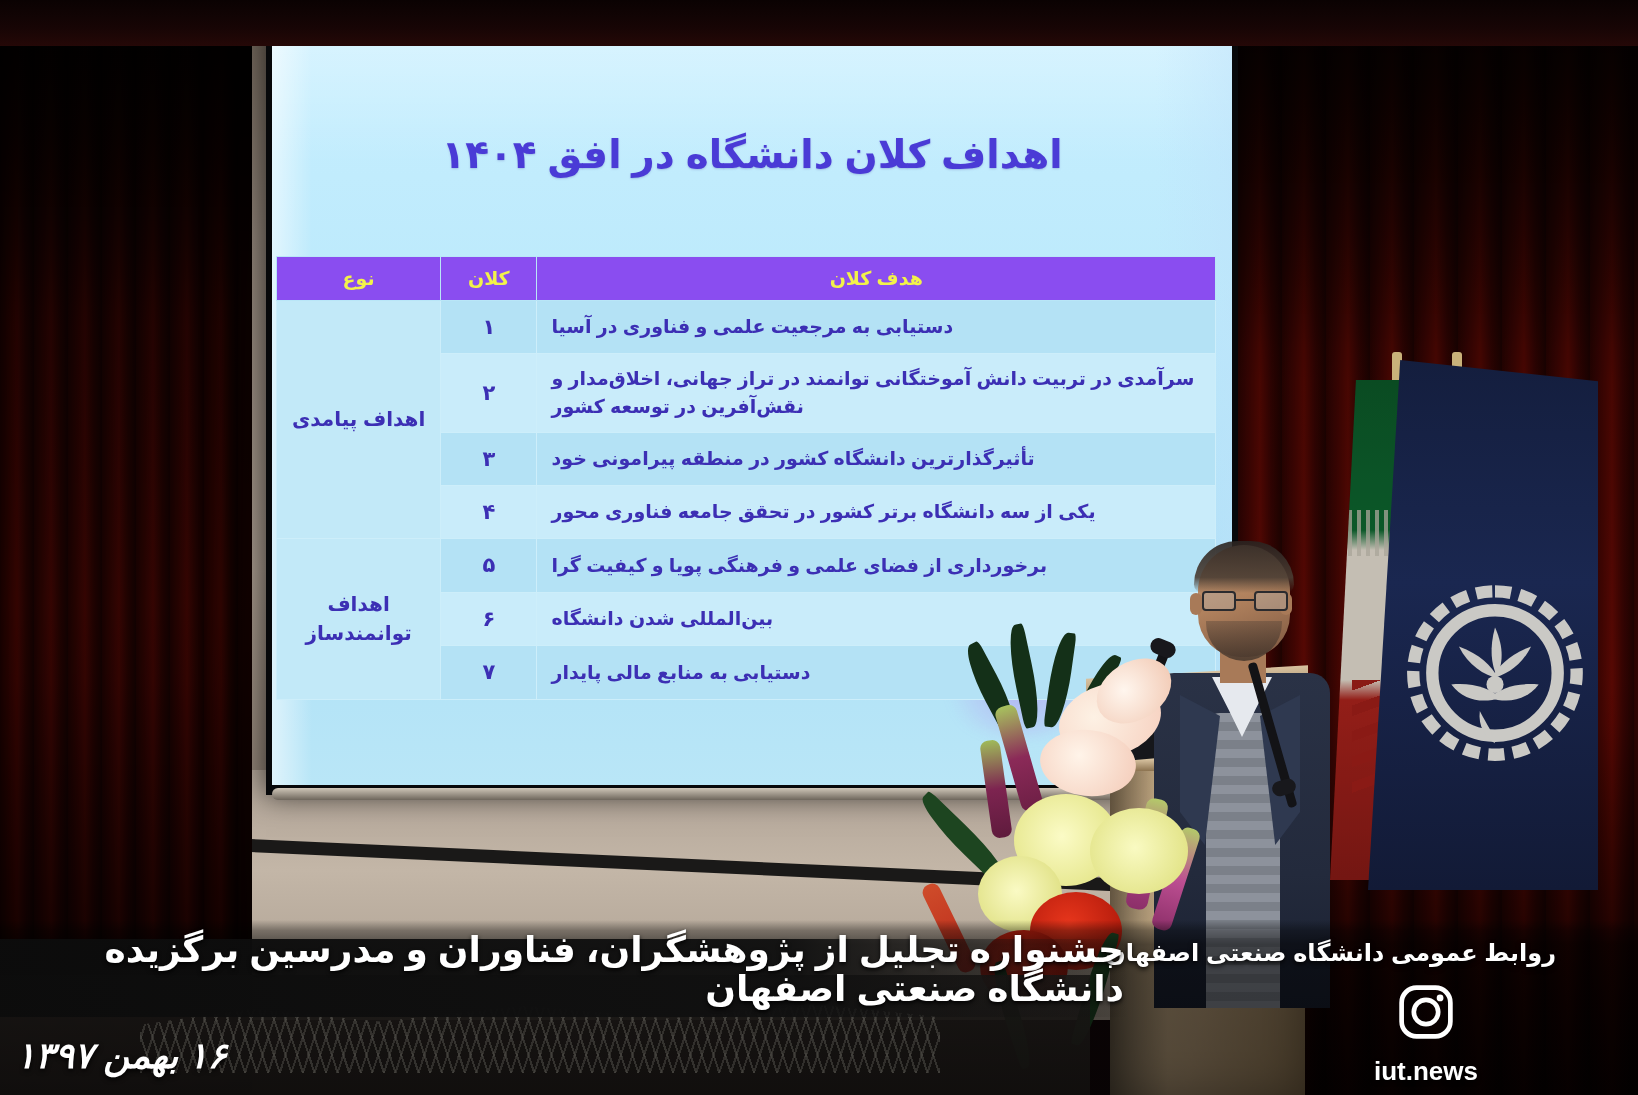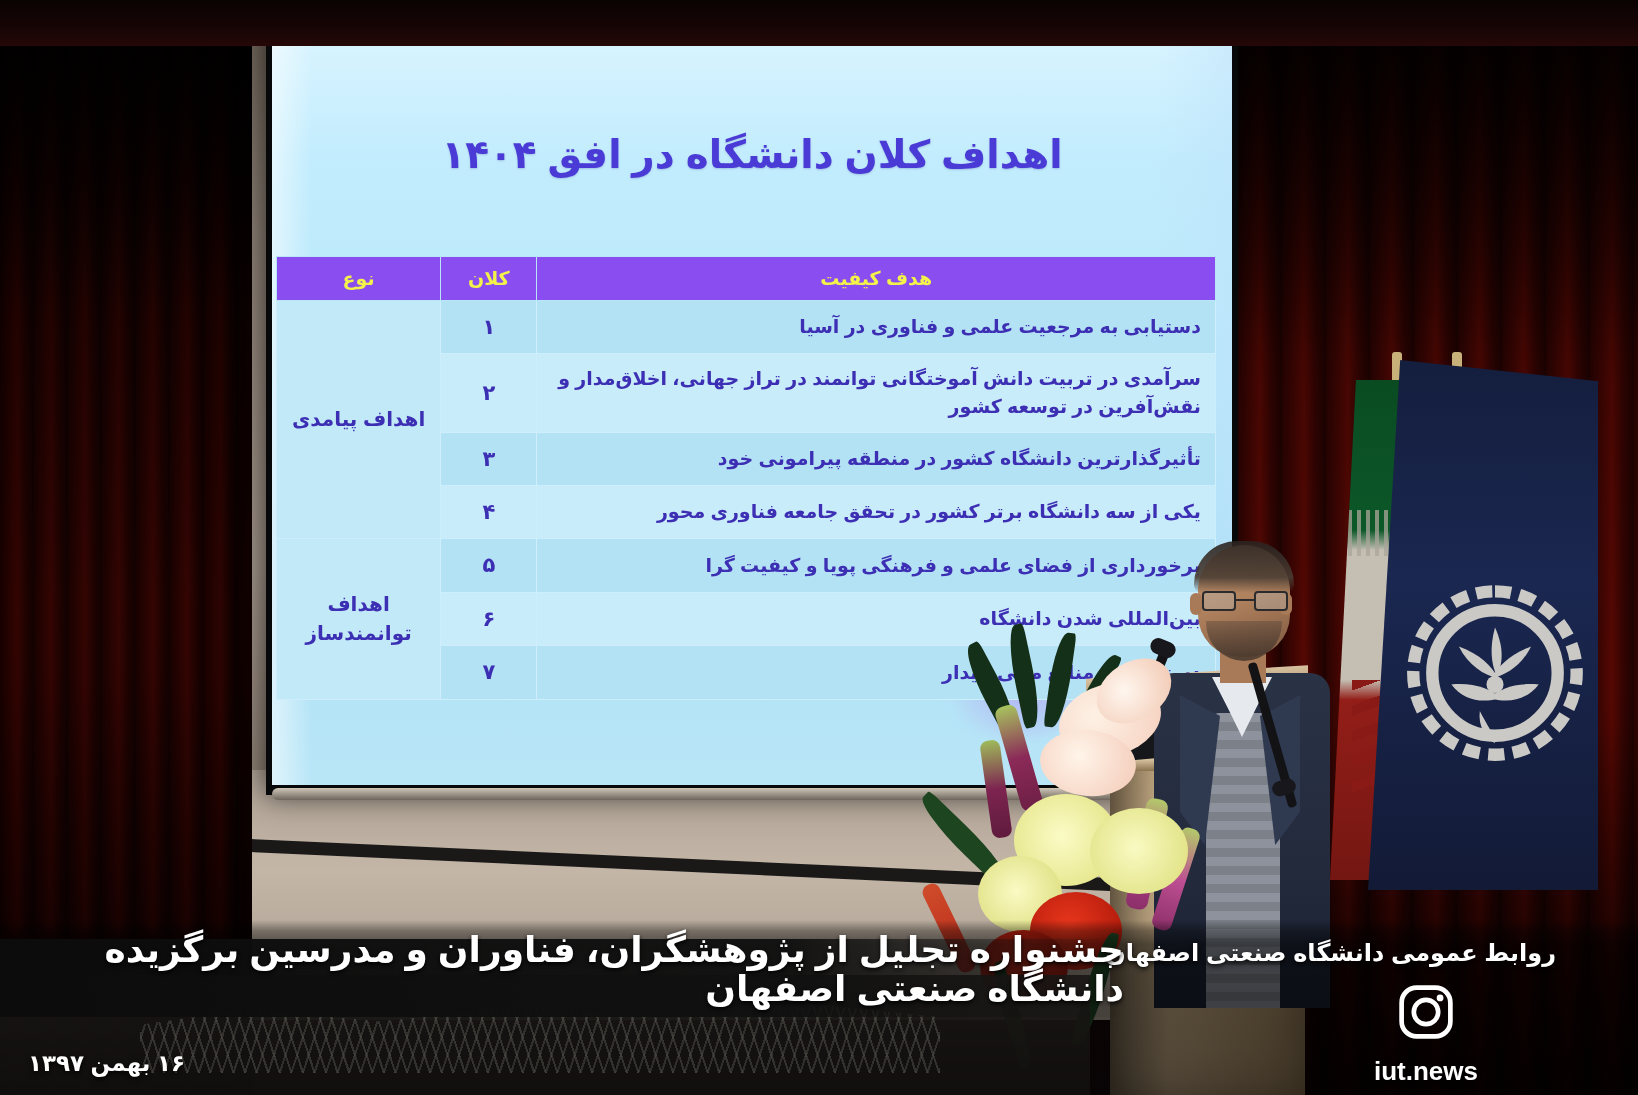--- a/index.html
+++ b/index.html
@@ -117,21 +117,21 @@
   table.goals th.c-goal{width:620px;}
   table.goals th.c-num{width:88px;}
   table.goals th.c-type{width:150px;}
   table.goals td{
     border:1px solid #cdeefa;color:#3c2fb4;font-weight:bold;
     font-size:19px;text-align:center;padding:11px 14px;vertical-align:middle;
     line-height:1.45;
   }
   table.goals tbody tr:nth-child(odd) td{background:#b4e2f5;}
   table.goals tbody tr:nth-child(even) td{background:#c9ecfa;}
-  table.goals td.goal{text-align:right;}
+  table.goals td.goal{text-align:left;}
   table.goals td.num{font-size:21px;}
   table.goals td.type{font-size:20px;line-height:1.45;}
   table.goals tbody tr td.type{background:#c2e9f8;}
 
   
   .podium{
     position:absolute;left:1110px;top:690px;width:195px;height:405px;
     background:linear-gradient(100deg,#b99b72 0%,#cdb38c 26%,#c0a47e 55%,#9b8059 100%);
     box-shadow:inset 0 0 40px rgba(0,0,0,.28);
   }
@@ -252,22 +252,22 @@
     position:absolute;left:0;bottom:78px;width:1130px;height:78px;
     background:linear-gradient(90deg,rgba(12,12,12,.97) 0%,rgba(16,16,16,.95) 70%,rgba(16,16,16,0) 100%);
   }
   .caption-main{
     position:absolute;left:4px;bottom:86px;width:1120px;text-align:right;
     padding-left:24px;color:#fff;font-size:36px;font-weight:bold;direction:rtl;
     text-shadow:0 2px 4px rgba(0,0,0,.95);
     line-height:1.1;
   }
   .caption-date{
-    position:absolute;left:28px;bottom:18px;color:#fff;font-size:23px;font-weight:bold;
-    direction:rtl;text-shadow:0 2px 5px rgba(0,0,0,.95);
+    position:absolute;left:16px;bottom:18px;color:#fff;font-size:36px;font-weight:bold;
+    direction:rtl;text-shadow:0 2px 5px rgba(0,0,0,.95);font-style:italic;
   }
   .pr-line{
     position:absolute;right:82px;bottom:128px;color:#fff;font-size:24px;font-weight:bold;
     direction:rtl;text-shadow:0 2px 5px rgba(0,0,0,.95);margin-top:27px;
   }
   .socials{position:absolute;right:160px;bottom:8px;display:flex;gap:92px;align-items:flex-start;}
   .social{display:flex;flex-direction:column;align-items:center;gap:14px;}
   .social .glyph{width:60px;height:60px;}
   .social .handle{color:#fff;font-size:26px;font-weight:bold;text-shadow:0 2px 4px rgba(0,0,0,.9);
     font-family:"Liberation Sans",sans-serif;direction:ltr;}
@@ -301,21 +301,21 @@
     <div class="screen">
       <div class="band"></div>
       <div class="glowblob"></div>
 
       <div class="slide">
         <div class="slide-title">اهداف کلان دانشگاه در افق ۱۴۰۴</div>
 
         <table class="goals">
           <thead>
             <tr>
-              <th class="c-goal">هدف کیفیت</th>
+              <th class="c-goal">هدف کلان</th>
               <th class="c-num">کلان</th>
               <th class="c-type">نوع</th>
             </tr>
           </thead>
           <tbody>
             <tr>
               <td class="goal">دستیابی به مرجعیت علمی و فناوری در آسیا</td>
               <td class="num">۱</td>
               <td class="type" rowspan="4">اهداف پیامدی</td>
             </tr>

